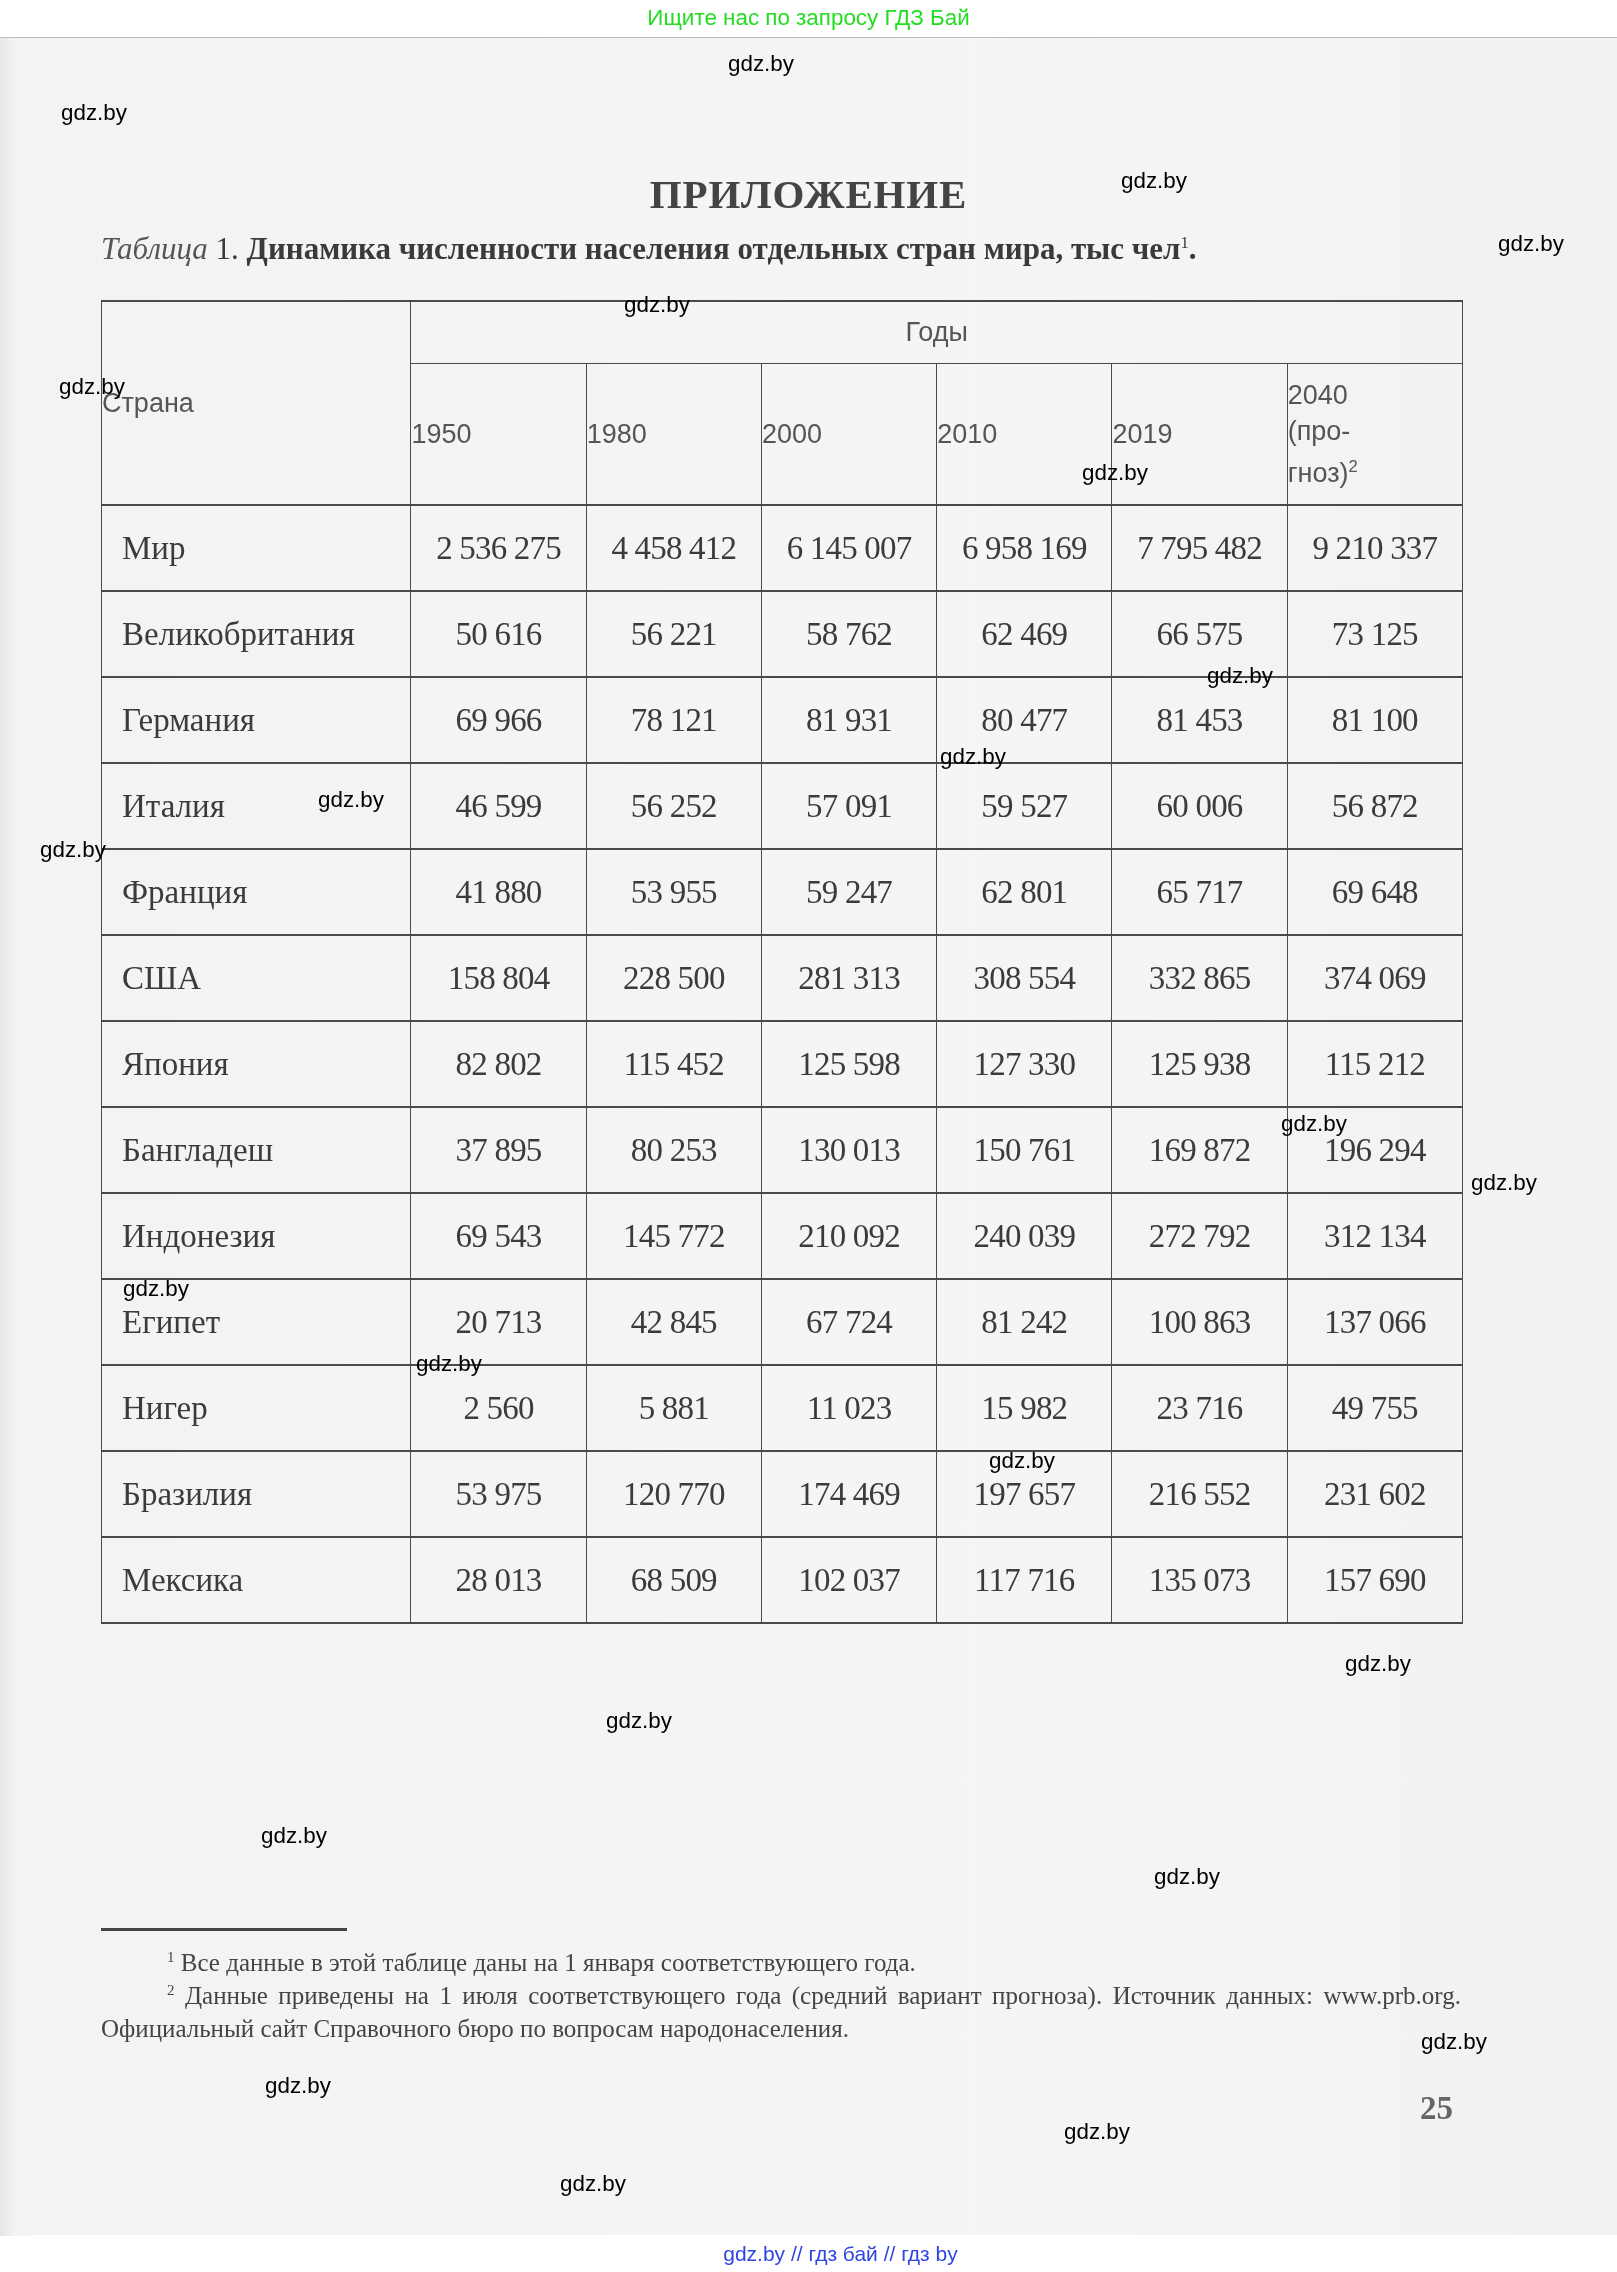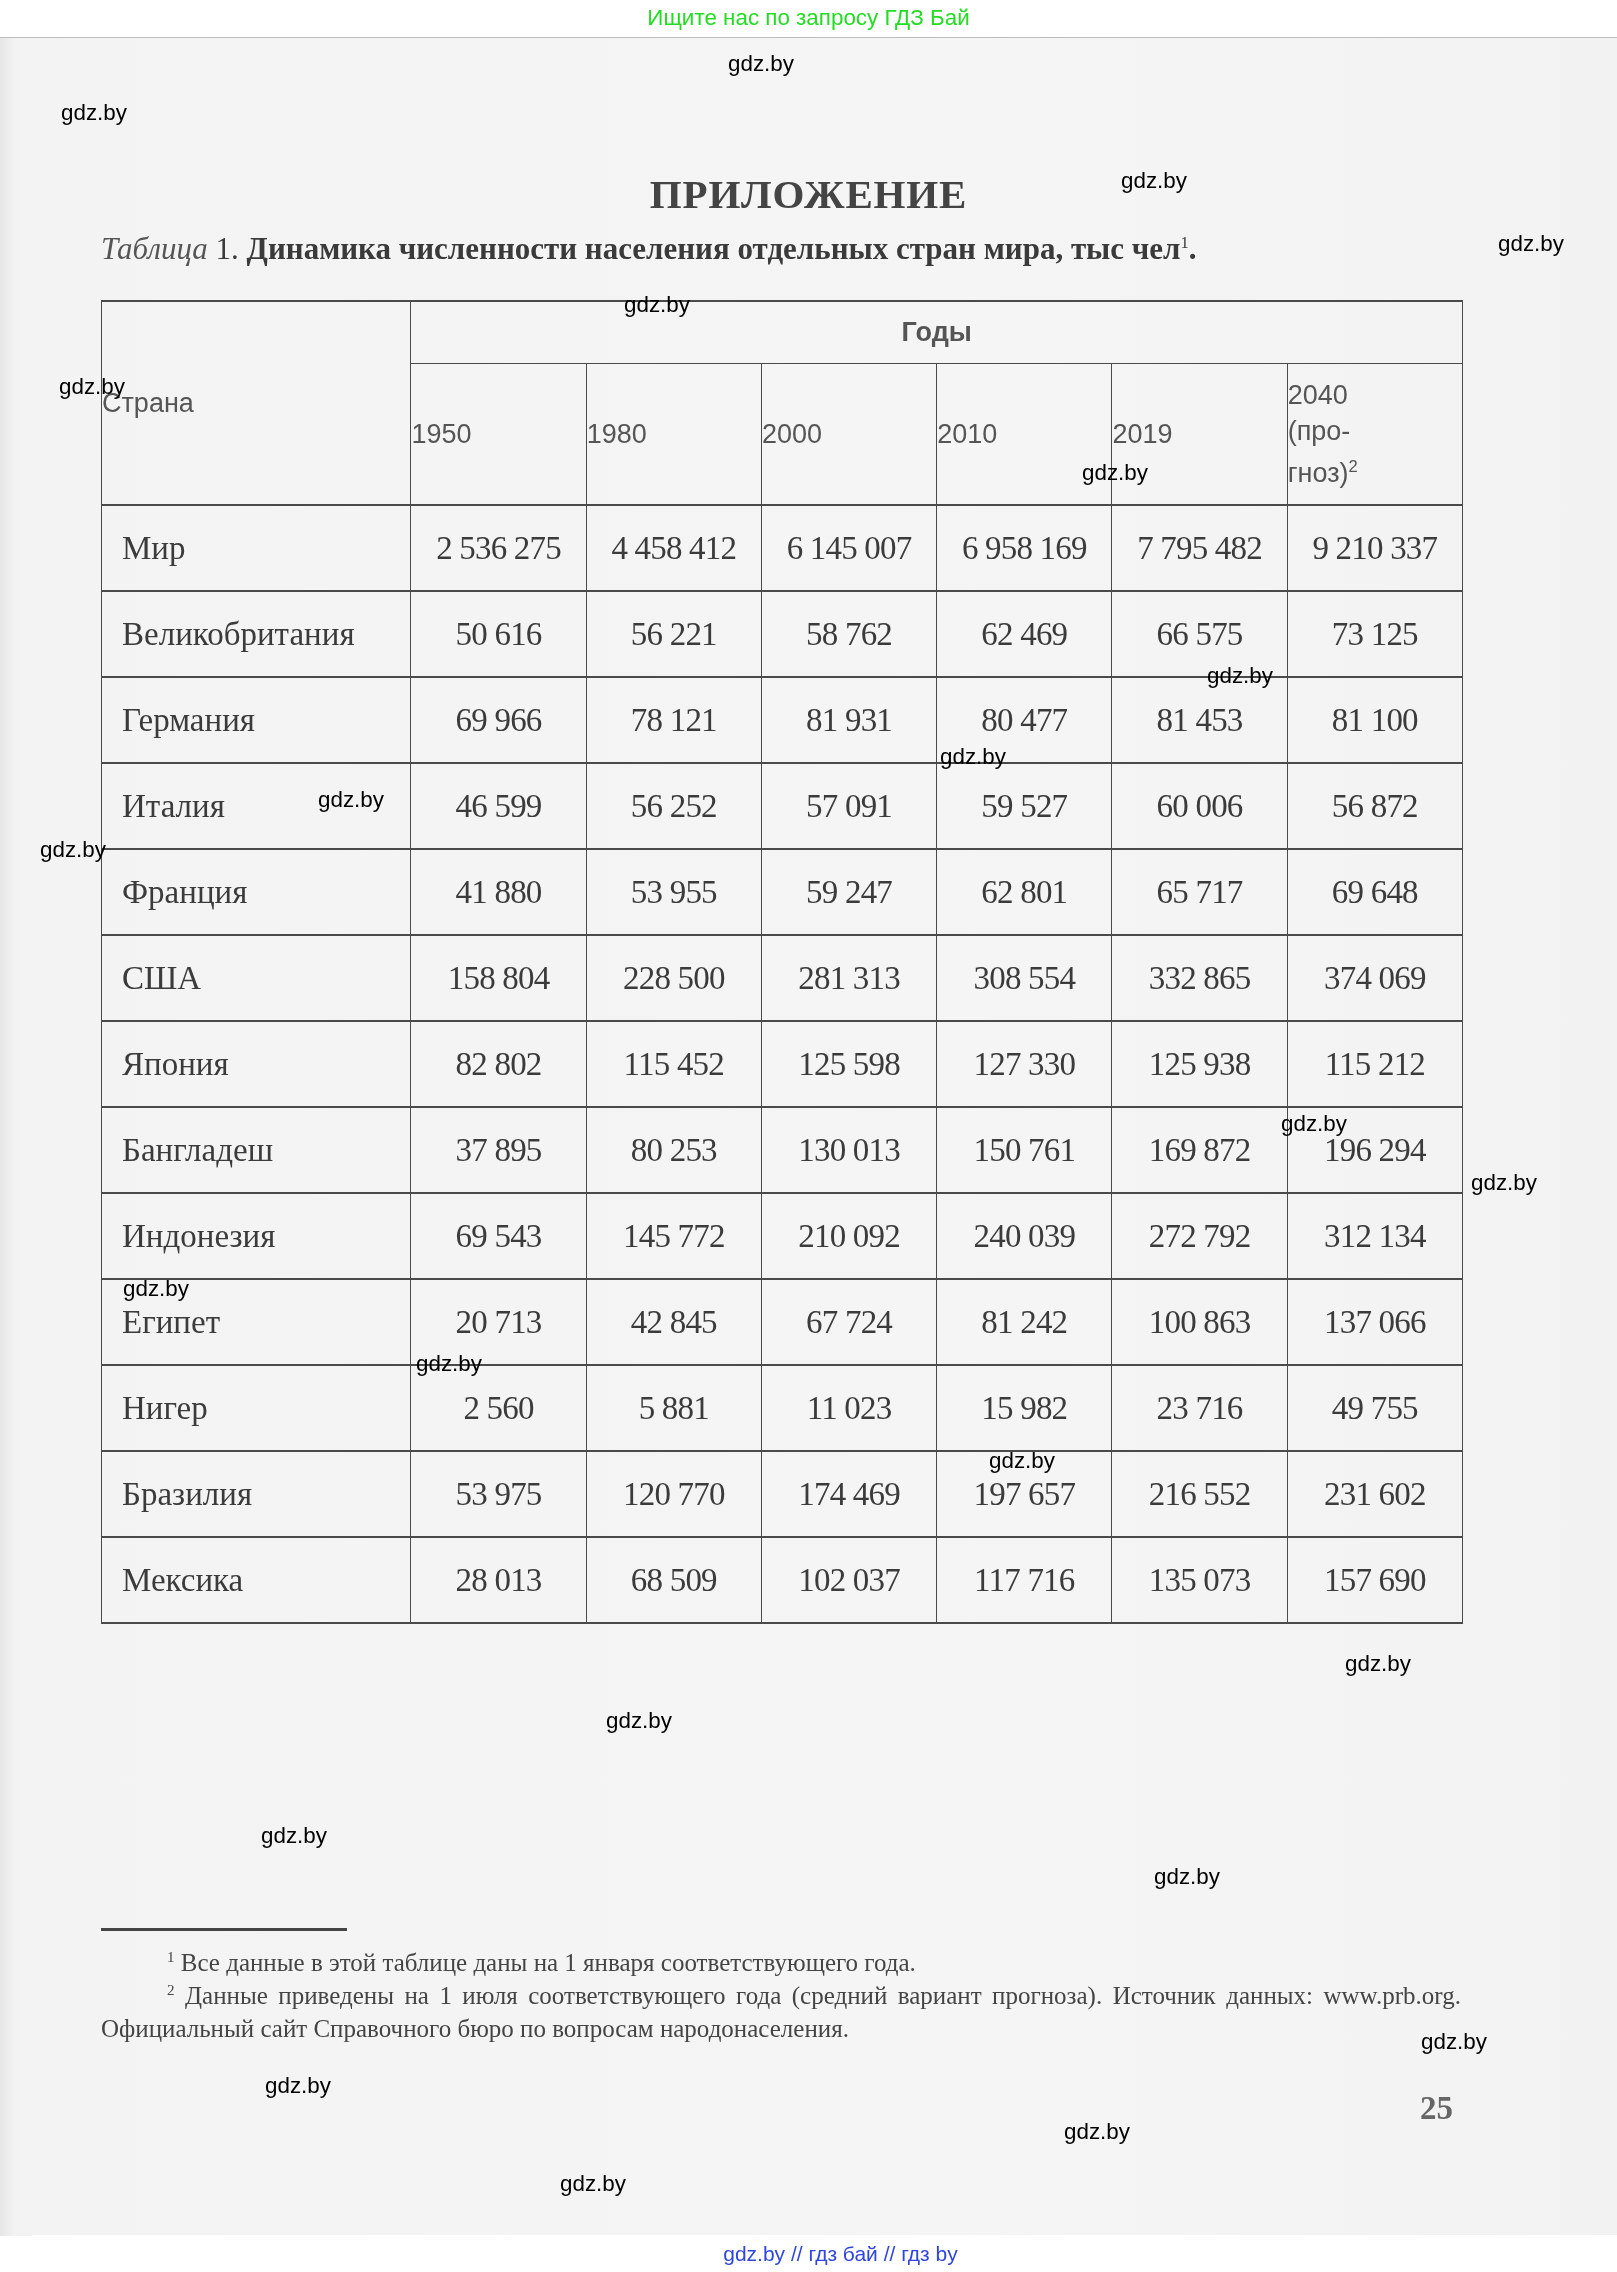--- a/index.html
+++ b/index.html
@@ -50,21 +50,21 @@
   }
   table.pop tr.hdr-1 th { border-top-width: 2.5px; }
   .col-country { width: 309px; }
   .col-year { width: 175px; }
   th.h-country {
     font-family: "Liberation Sans", sans-serif; font-weight: normal;
     font-size: 27px; color: #555; text-align: left; padding-left: 100px;
     vertical-align: middle; padding-bottom: 33px;
   }
   th.h-years {
-    height: 61px; font-family: "Liberation Sans", sans-serif; font-weight: bold;
+    height: 61px; font-family: "Liberation Sans", sans-serif; font-weight: normal;
     font-size: 27px; color: #555; text-align: center;
   }
   th.h-year {
     height: 140px; font-family: "Liberation Sans", sans-serif; font-weight: normal;
     font-size: 27px; color: #555; text-align: left; line-height: 36px;
   }
   th.h-year sup { font-size: 16.6px; }
   tr.row td { height: 84px; font-size: 33px; color: #3b3b3b; }
   tr.row td.country { text-align: left; padding-left: 20px; white-space: nowrap; }
   tr.row td.val { text-align: center; white-space: nowrap; letter-spacing: -0.8px; }

